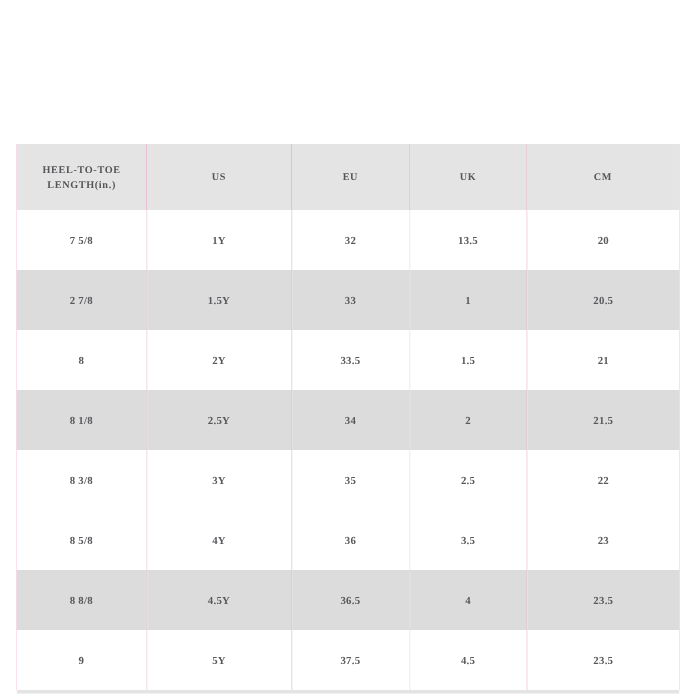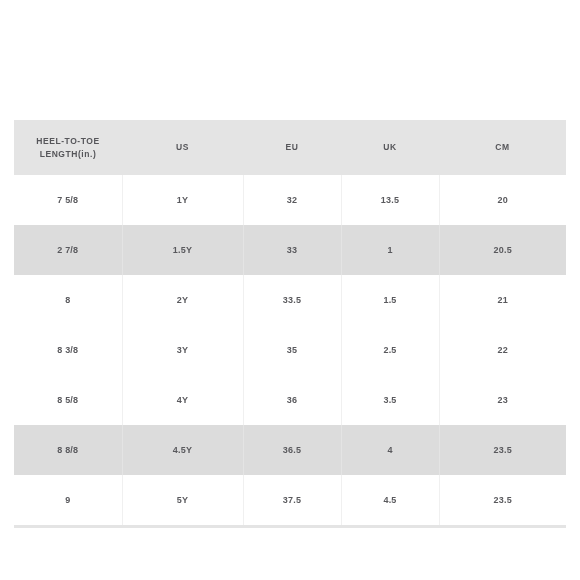--- a/index.html
+++ b/index.html
@@ -21,20 +21,21 @@
     width: 552px;
     background: #ffffff;
     box-sizing: border-box;
   }
 
   table.size-chart {
     width: 552px;
     border-collapse: collapse;
     table-layout: fixed;
     background: #ec4899;
+    font-family: Liberation Serif, serif;
   }
 
   table.size-chart col.c-length { width: 108px; }
   table.size-chart col.c-us     { width: 121px; }
   table.size-chart col.c-eu     { width: 98px;  }
   table.size-chart col.c-uk     { width: 98px;  }
   table.size-chart col.c-cm     { width: 127px; }
 
   table.size-chart thead th {
     background: #e4e4e4;
@@ -123,20 +124,27 @@
         <td>1</td>
         <td>20.5</td>
       </tr>
       <tr class="row-odd">
         <td>8</td>
         <td>2Y</td>
         <td>33.5</td>
         <td>1.5</td>
         <td>21</td>
       </tr>
+      <tr class="row-even">
+        <td>8 1/8</td>
+        <td>2.5Y</td>
+        <td>34</td>
+        <td>2</td>
+        <td>21.5</td>
+      </tr>
       <tr class="row-odd">
         <td>8 3/8</td>
         <td>3Y</td>
         <td>35</td>
         <td>2.5</td>
         <td>22</td>
       </tr>
       <tr class="row-odd">
         <td>8 5/8</td>
         <td>4Y</td>

